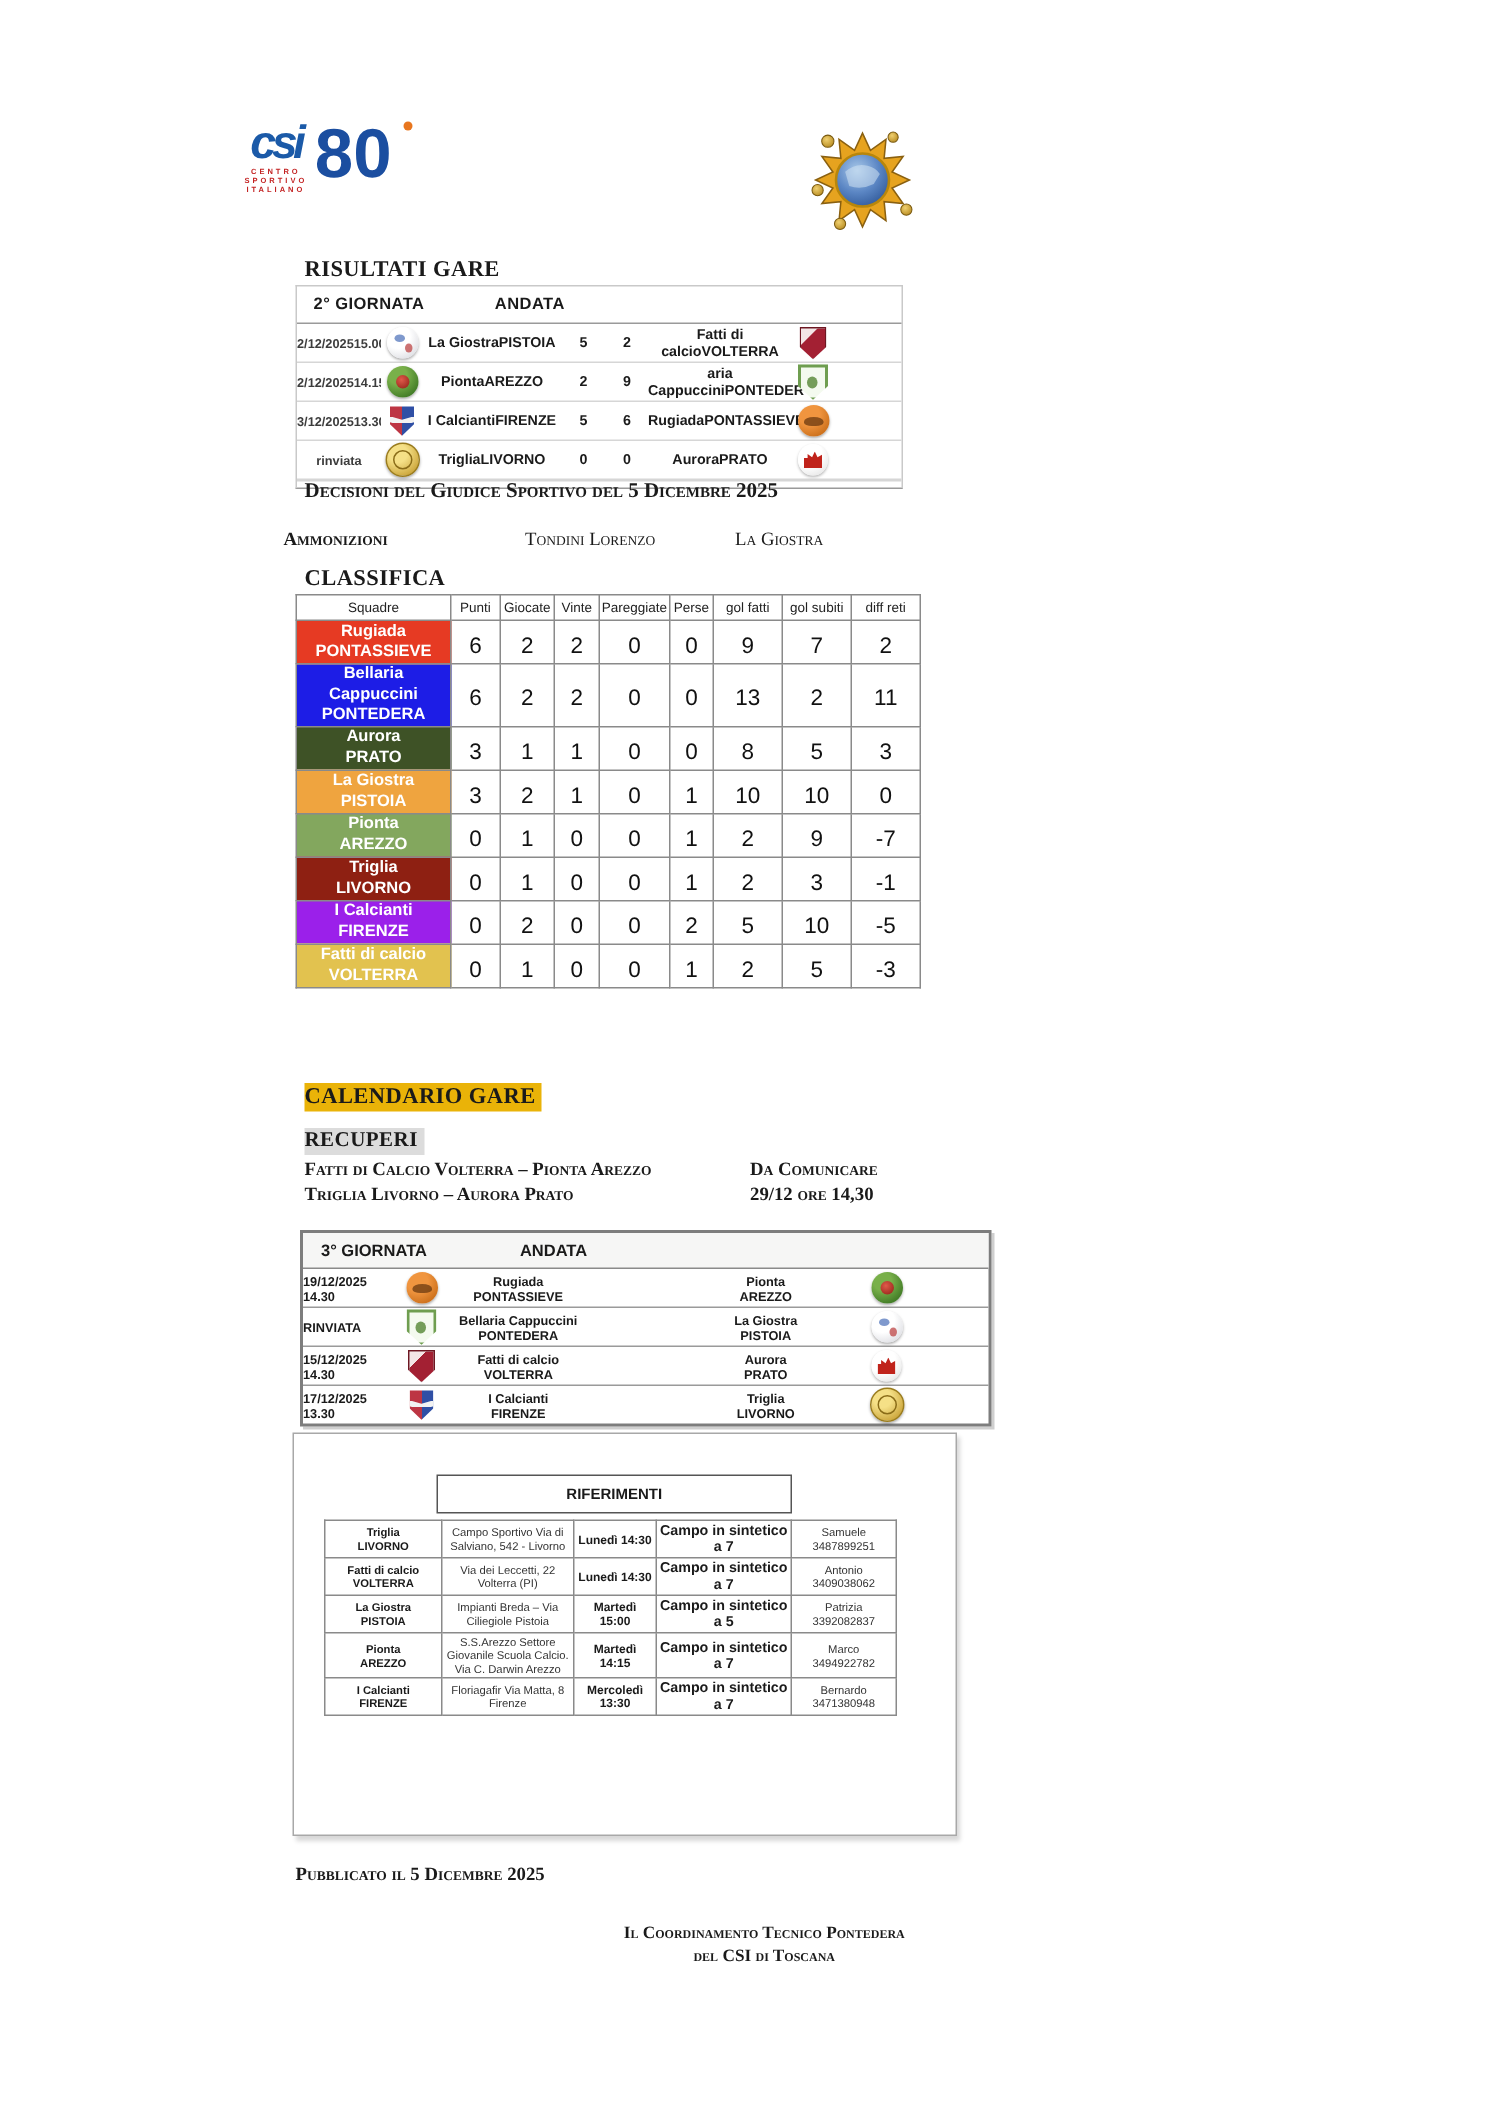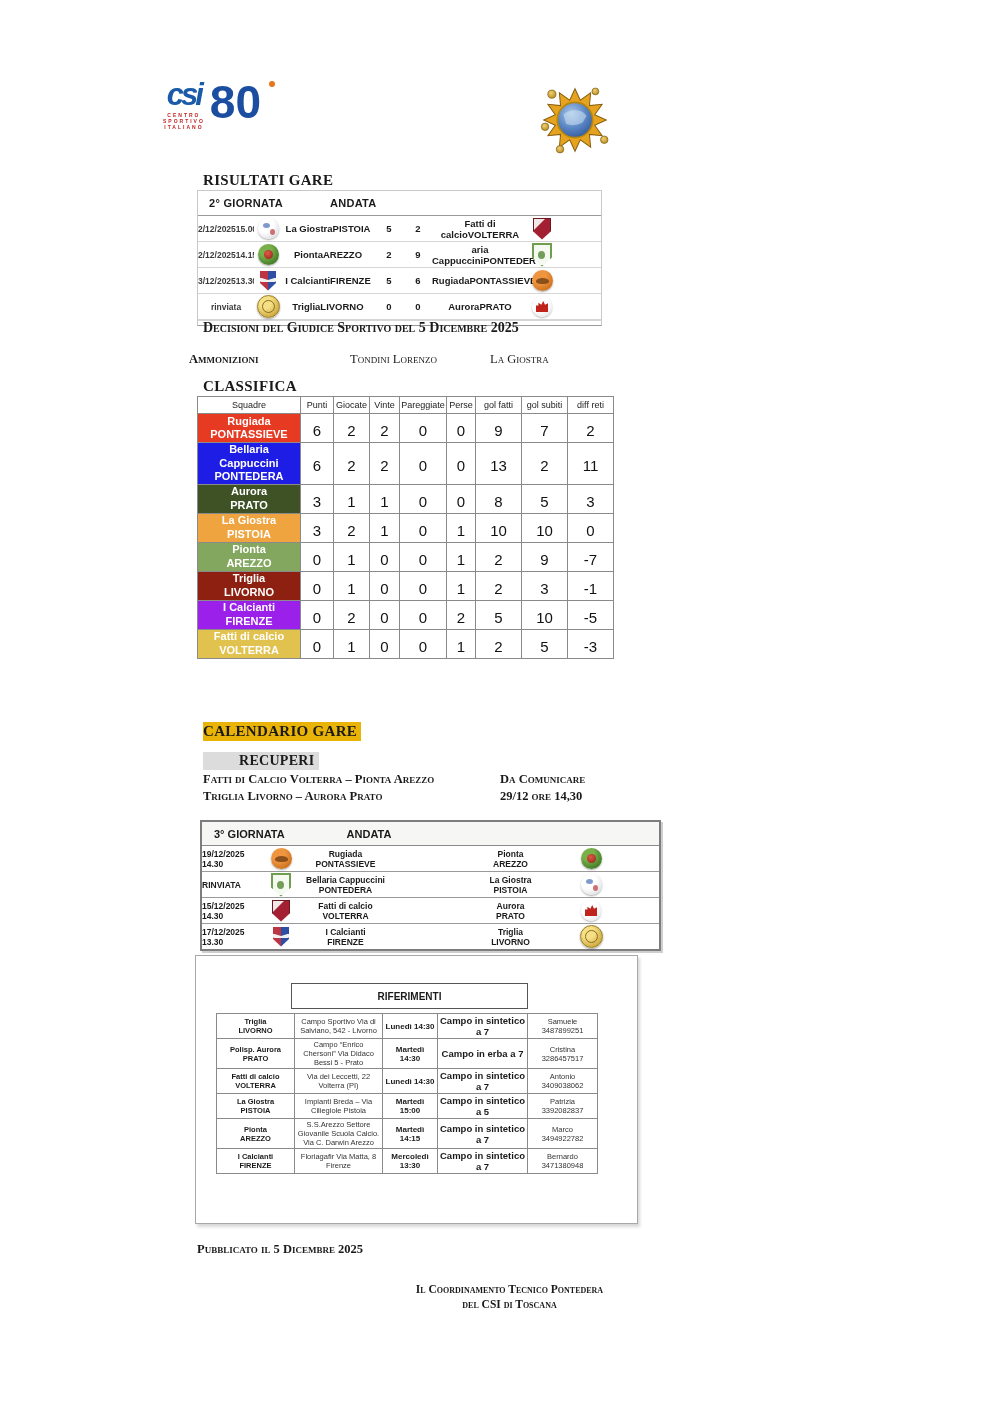--- a/index.html
+++ b/index.html
@@ -375,21 +375,21 @@
       <td class="cls-num">5</td>
       <td class="cls-num">-3</td>
     </tr>
   </tbody>
     </table>
 
   <div class="abs" style="left:203px;top:722px;">
     <span class="h-section hl-gray">CALENDARIO GARE</span>
   </div>
   <div class="abs" style="left:203px;top:751px;">
-    <span class="h-section hl-gray" style="background:#dcdcdc;font-size:14px;padding-left:36px;">RECUPERI</span>
+    <span class="h-section hl-gray" style="background:#dcdcdc;font-size:14px;">RECUPERI</span>
   </div>
   <div class="abs rec-line" style="left:203px;top:771px;">Fatti di Calcio Volterra – Pionta Arezzo</div>
   <div class="abs rec-line" style="left:500px;top:771px;">Da Comunicare</div>
   <div class="abs rec-line" style="left:203px;top:788px;">Triglia Livorno – Aurora Prato</div>
   <div class="abs rec-line" style="left:500px;top:788px;">29/12 ore 14,30</div>
 
   <div class="abs g3-table">
     <div class="g3-head">
       <span class="g">3° GIORNATA</span>
       <span class="a">ANDATA</span>
@@ -499,33 +499,20 @@
         <td class="rif-venue">Campo Sportivo Via di Salviano, 542 - Livorno</td>
         <td class="rif-day">Lunedì 14:30</td>
         <td class="rif-field">Campo in sintetico a 7</td>
         <td class="rif-contact">
               <div>Samuele</div>
               <div>3487899251</div>
             </td>
       </tr>
       <tr class="rif-row">
         <td class="rif-team">
-              <div>Polisp. Aurora</div>
-              <div>PRATO</div>
-            </td>
-        <td class="rif-venue">Campo “Enrico Chersoni” Via  Didaco Bessi 5 - Prato</td>
-        <td class="rif-day">Martedì 14:30</td>
-        <td class="rif-field">Campo in erba a 7</td>
-        <td class="rif-contact">
-              <div>Cristina</div>
-              <div>3286457517</div>
-            </td>
-      </tr>
-      <tr class="rif-row">
-        <td class="rif-team">
               <div>Fatti di calcio</div>
               <div>VOLTERRA</div>
             </td>
         <td class="rif-venue">Via dei Leccetti, 22 Volterra (PI)</td>
         <td class="rif-day">Lunedì 14:30</td>
         <td class="rif-field">Campo in sintetico a 7</td>
         <td class="rif-contact">
               <div>Antonio</div>
               <div>3409038062</div>
             </td>

